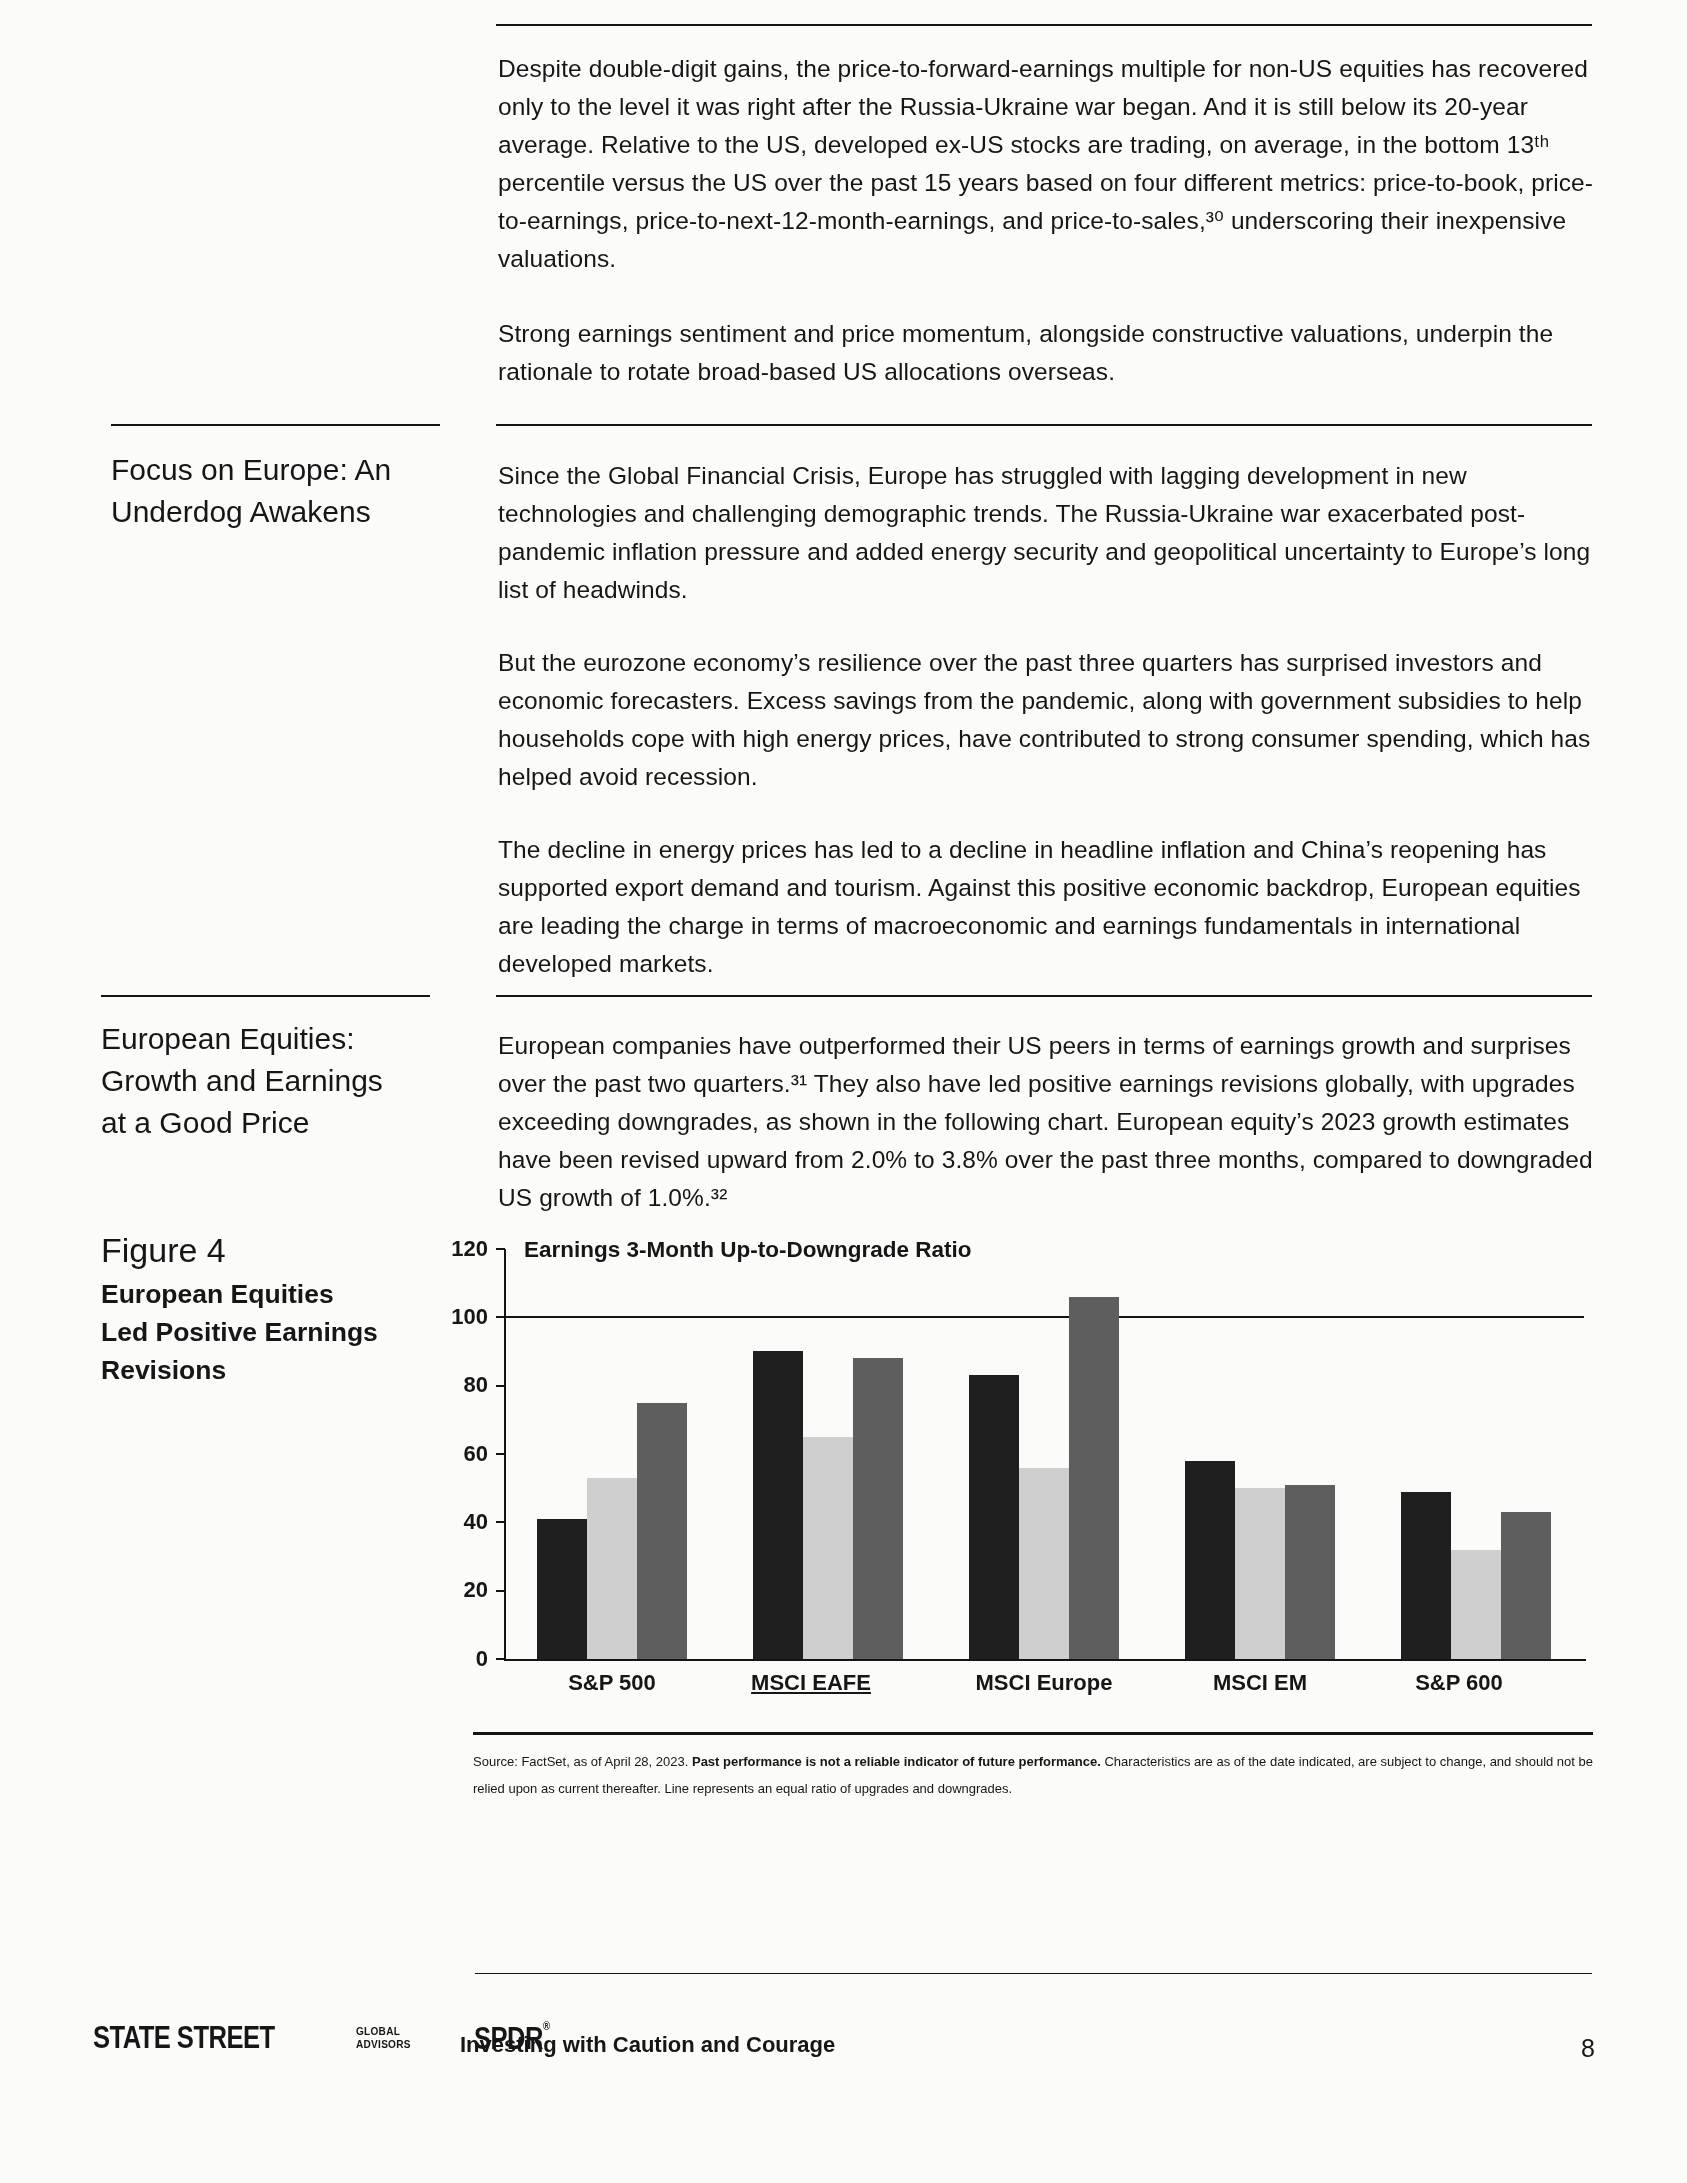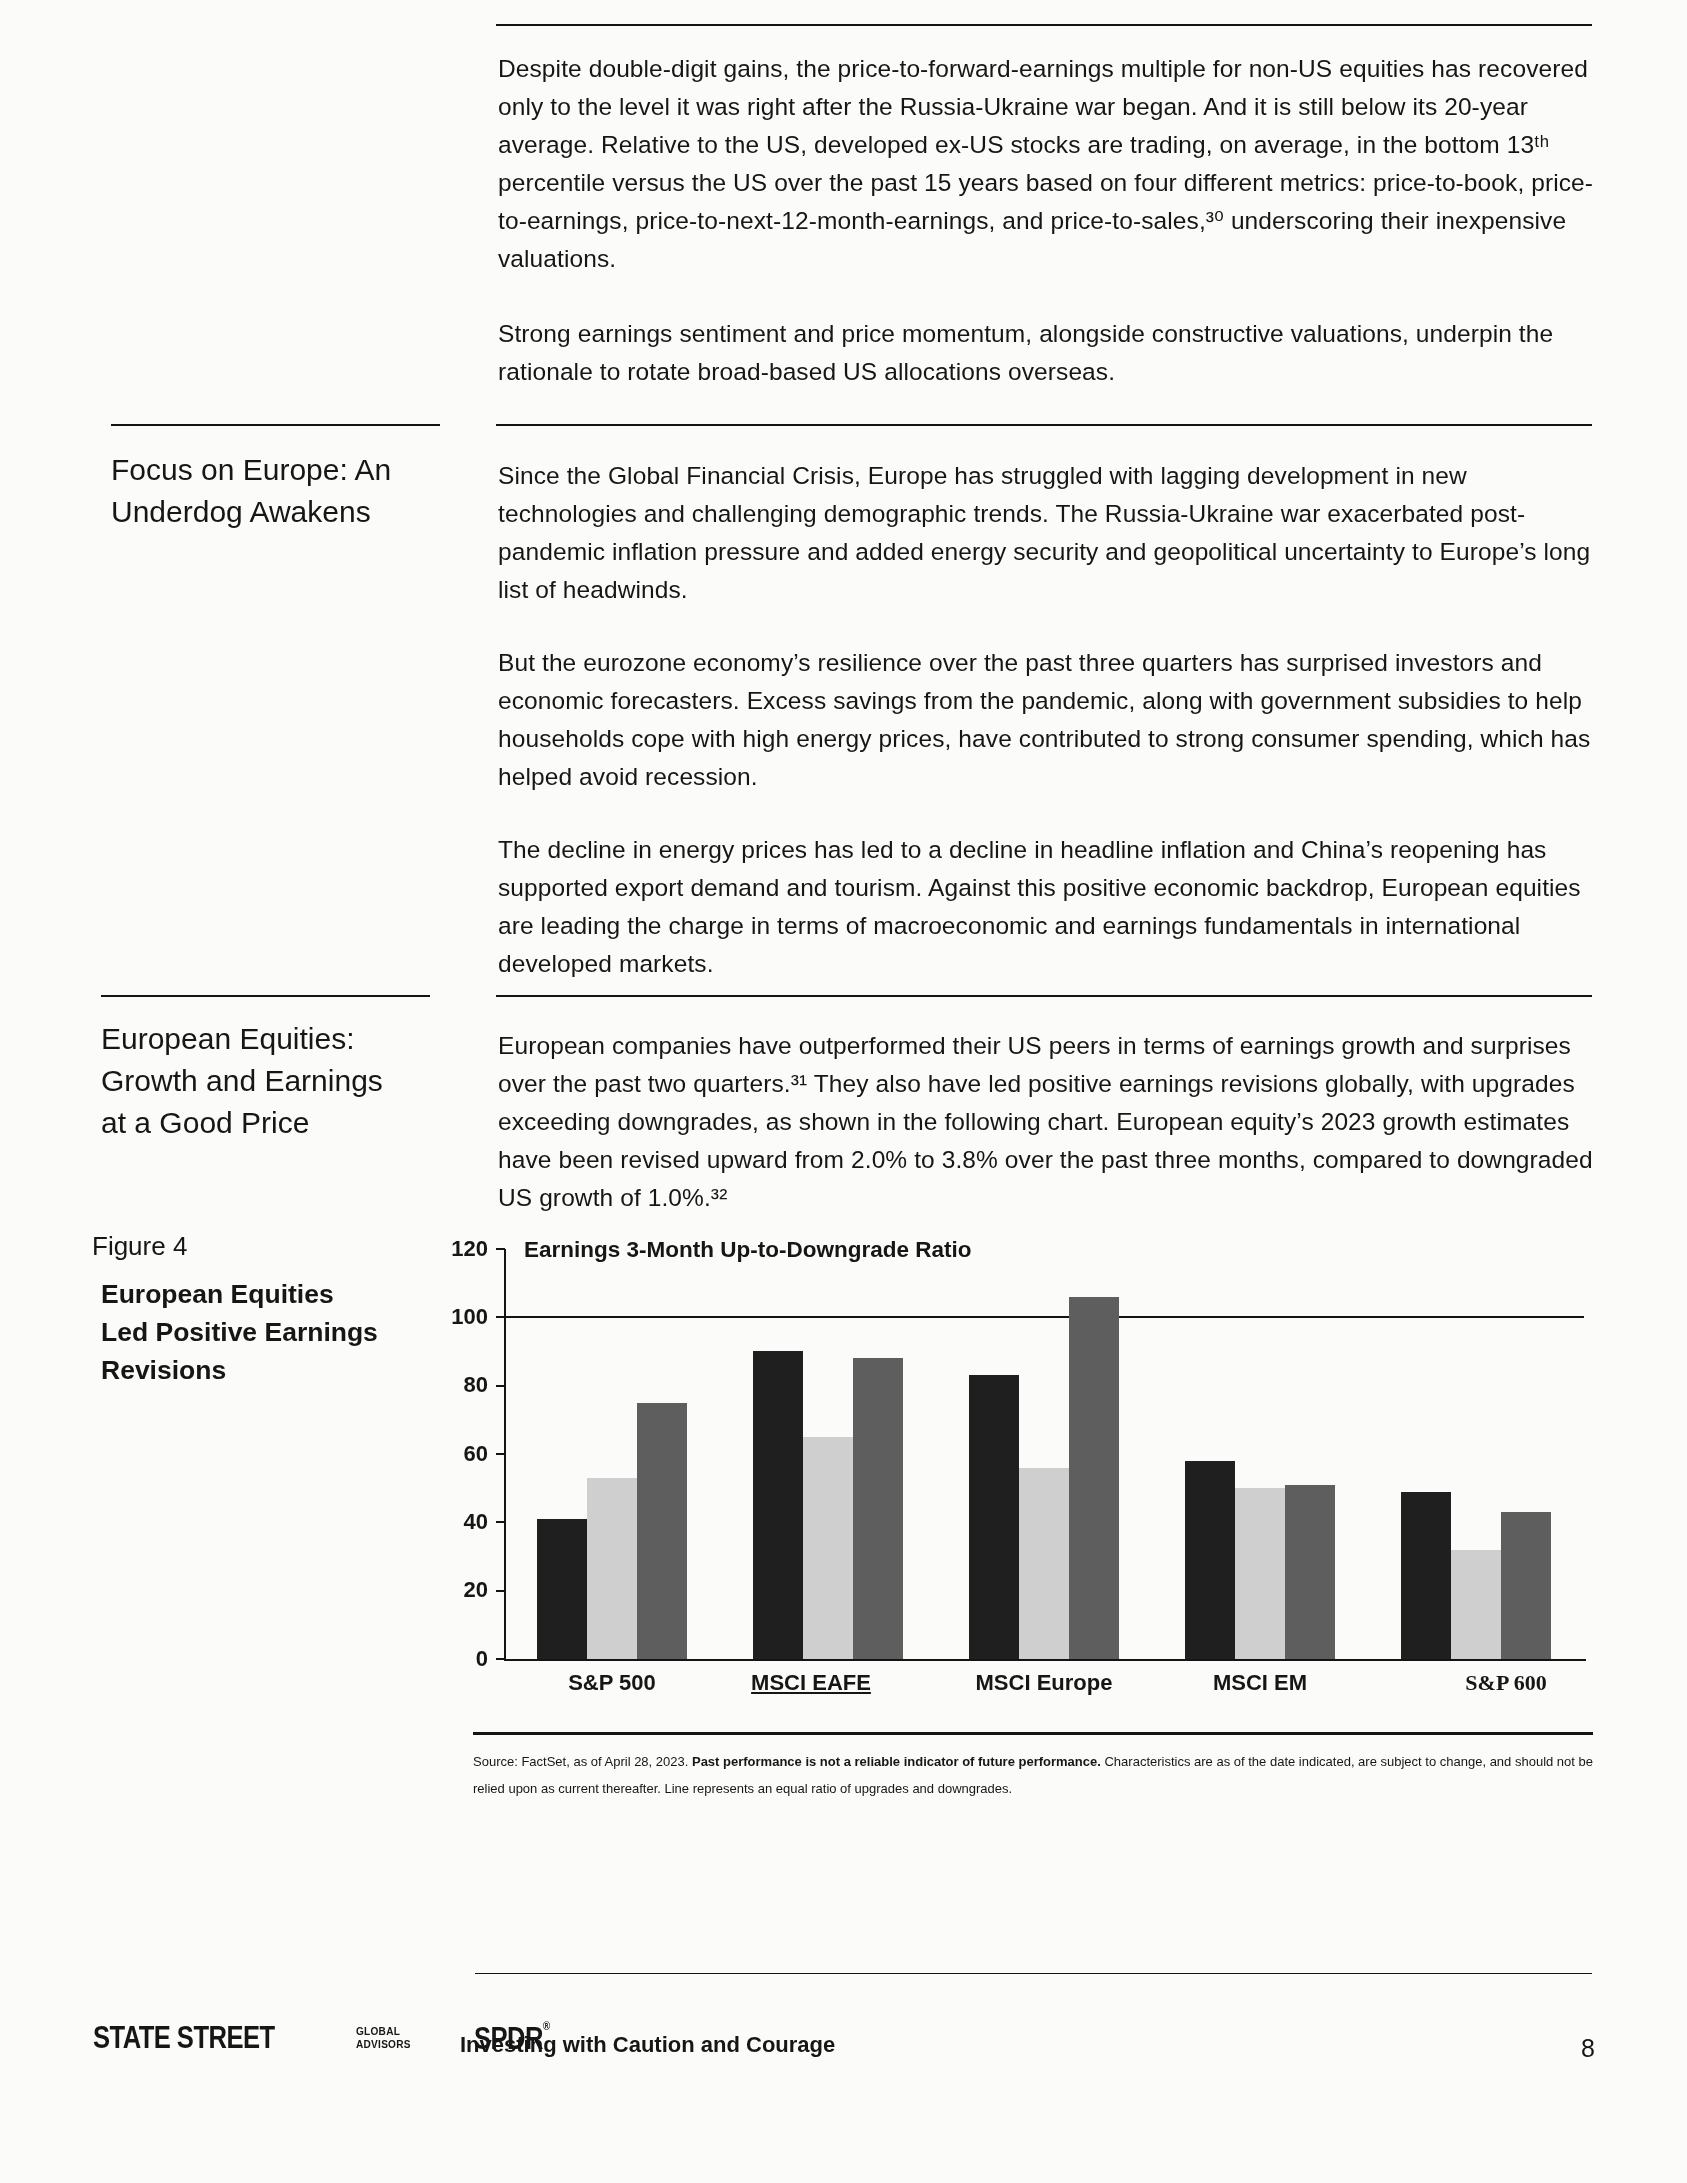--- a/index.html
+++ b/index.html
@@ -16,21 +16,21 @@
   #divider-1-right{left:496px;top:424px;width:1096px;height:2px;}
   #divider-2-left{left:101px;top:995px;width:329px;height:2px;}
   #divider-2-right{left:496px;top:995px;width:1096px;height:2px;}
   .section-heading{position:absolute;font-size:30px;line-height:42px;font-weight:400;margin:0;width:311px;}
   #heading-1{left:111px;top:449px;}
   #heading-2{left:101px;top:1018px;}
   #s1p1{top:457px;}
   #s1p2{top:644px;}
   #s1p3{top:831px;}
   #s2p1{top:1027px;}
-  #figure-label{position:absolute;left:92px;top:1231px;font-size:26px;}
+  #figure-label{position:absolute;left:101px;top:1231px;font-size:34px;}
   #figure-caption{position:absolute;left:101px;top:1268px;font-size:26.5px;line-height:38px;font-weight:700;margin-top:7px;}
   #legend{position:absolute;left:99px;top:1420px;}
   .legend-row{display:flex;align-items:center;margin-bottom:24px;height:22.5px;}
   .swatch{display:inline-block;width:36px;height:21px;margin-right:14.6px;}
   .legend-label{font-size:22.5px;}
   
   #chart{position:absolute;left:397px;top:1229px;width:1197px;height:483px;}
   #chart-title{position:absolute;left:127px;top:8px;font-size:22.5px;font-weight:700;}
   #plot-frame{position:absolute;left:107px;top:20px;width:1080px;height:410px;
     border-left:2px solid #141414;border-bottom:2px solid #141414;}
@@ -115,21 +115,21 @@
       <div class="bar" style="left: 622px; top: 239px; width: 50px; height: 191px; background: rgb(207, 207, 207);"></div>
       <div class="bar" style="left: 672px; top: 68px; width: 50px; height: 362px; background: rgb(94, 94, 94);"></div>
       <div class="xlabel" style="left: 539px; width: 216px;">MSCI Europe</div>
       <div class="bar" style="left: 788px; top: 232px; width: 50px; height: 198px; background: rgb(31, 31, 31);"></div>
       <div class="bar" style="left: 838px; top: 259px; width: 50px; height: 171px; background: rgb(207, 207, 207);"></div>
       <div class="bar" style="left: 888px; top: 256px; width: 50px; height: 174px; background: rgb(94, 94, 94);"></div>
       <div class="xlabel" style="left: 755px; width: 216px;">MSCI EM</div>
       <div class="bar" style="left: 1004px; top: 263px; width: 50px; height: 167px; background: rgb(31, 31, 31);"></div>
       <div class="bar" style="left: 1054px; top: 321px; width: 50px; height: 109px; background: rgb(207, 207, 207);"></div>
       <div class="bar" style="left: 1104px; top: 283px; width: 50px; height: 147px; background: rgb(94, 94, 94);"></div>
-      <div class="xlabel" style="left: 1001px; width: 216px; font-family: Liberation Serif, serif;">S&amp;P 600</div>
+      <div class="xlabel" style="left: 954px; width: 216px;">S&amp;P 600</div>
     </div>
 
   <div id="source-rule" class="hrule"></div>
   <p id="source-note"><span>Source: FactSet, as of April 28, 2023. </span><strong>Past performance is not a reliable indicator of future performance.</strong><span> Characteristics are as of the date indicated, are subject to change, and should not be relied upon as current thereafter. Line represents an equal ratio of upgrades and downgrades.</span></p>
 
   <div id="footer-rule" class="hrule"></div>
   <div id="footer-logo">
     <span class="logo-ss">STATE STREET</span>
     <span class="logo-ga">
       <span>GLOBAL</span>

